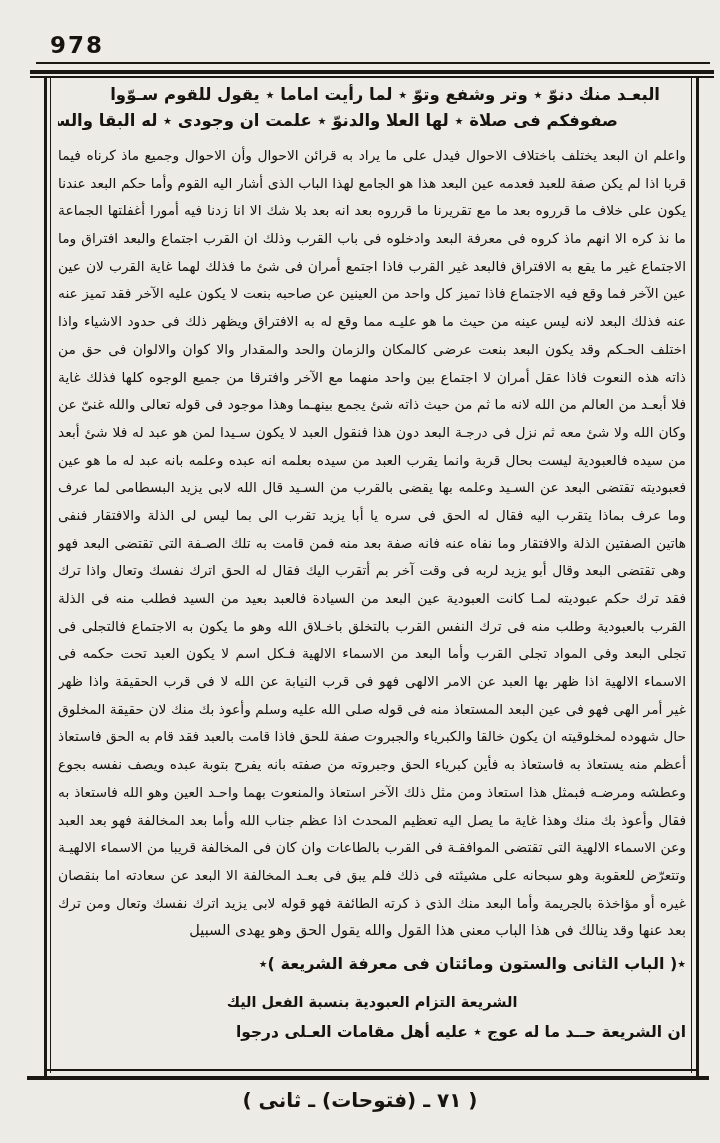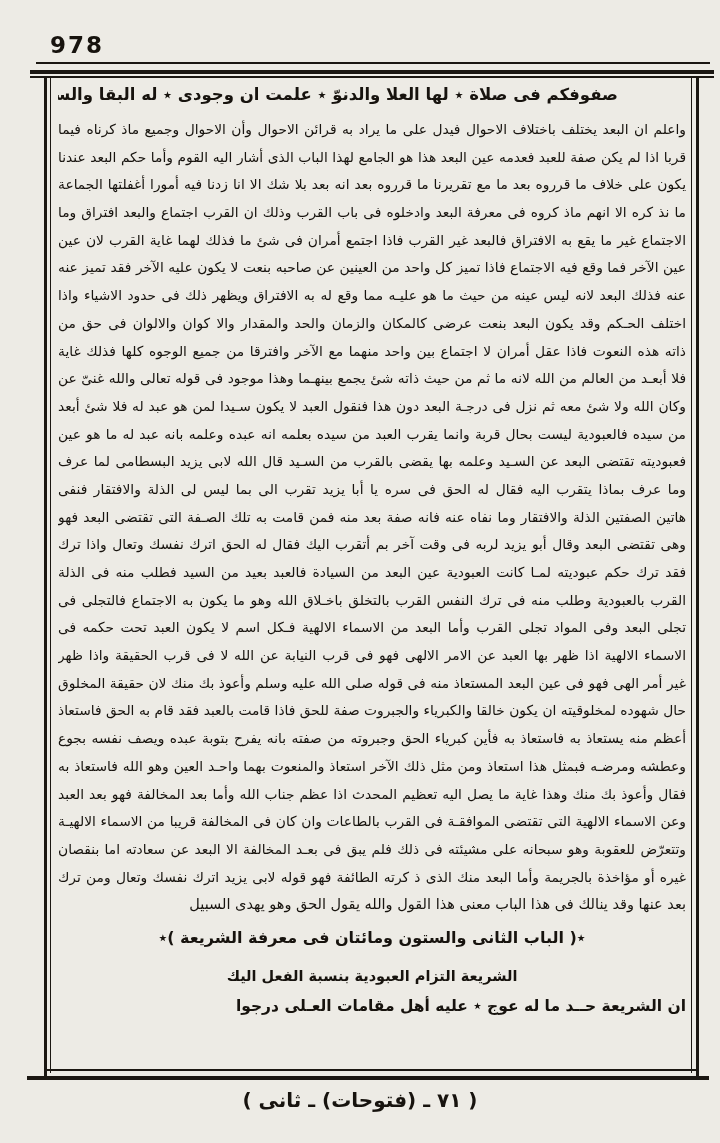--- a/index.html
+++ b/index.html
@@ -27,21 +27,21 @@
   .line{
     height:27.7px;line-height:27.7px;font-size:13.8px;
     text-align:justify;text-align-last:justify;overflow:hidden;
   }
   .closing{
     height:27.7px;line-height:27.7px;font-size:14.5px;
     text-align:right;overflow:hidden;
   }
   .chapter-heading{
     margin-top:5px;height:27px;line-height:27px;
-    text-align:center;font-size:16px;font-weight:bold;overflow:hidden;
+    font-size:16px;font-weight:bold;overflow:hidden;
   }
   .chapter-sub{
     margin-top:12px;height:26px;line-height:26px;
     text-align:center;font-size:14.5px;font-weight:bold;overflow:hidden;
   }
   .chapter-verse{
     margin-top:4px;height:27px;line-height:27px;
     text-align:right;font-size:15.5px;font-weight:bold;overflow:hidden;
   }
   .footer{
@@ -59,20 +59,21 @@
 <div class="rule" style="top:76px;left:30px;width:684px;height:1.5px;"></div>
 
 <div class="rule" style="top:77px;left:44px;width:2.5px;height:1000px;"></div>
 <div class="rule" style="top:77px;left:50px;width:1.3px;height:996px;"></div>
 <div class="rule" style="top:77px;left:691px;width:1.3px;height:996px;"></div>
 <div class="rule" style="top:77px;left:696px;width:2.5px;height:1000px;"></div>
 <div class="rule" style="top:1069px;left:44px;width:655px;height:1.5px;"></div>
 <div class="rule" style="top:1076px;left:27px;width:682px;height:3.5px;"></div>
 
 <div class="content">
+  <div class="poetry l1">البعـد منك دنوّ ٭ وتر وشفع وتوّ ٭ لما رأيت اماما ٭ يقول للقوم سـوّوا</div>
   <div class="poetry l2">صفوفكم فى صلاة ٭ لها العلا والدنوّ ٭ علمت ان وجودى ٭ له البقا والسموّ</div>
 
   <div class="prose">
     <div class="line">واعلم ان البعد يختلف باختلاف الاحوال فيدل على ما يراد به قرائن الاحوال وأن الاحوال وجميع ماذ كرناه فيما يكون</div>
     <div class="line">قربا اذا لم يكن صفة للعبد فعدمه عين البعد هذا هو الجامع لهذا الباب الذى أشار اليه القوم وأما حكم البعد عندنا فقد</div>
     <div class="line">يكون على خلاف ما قرروه بعد ما مع تقريرنا ما قرروه بعد انه بعد بلا شك الا انا زدنا فيه أمورا أغفلتها الجماعة لانهم جهلوا</div>
     <div class="line">ما نذ كره الا انهم ماذ كروه فى معرفة البعد وادخلوه فى باب القرب وذلك ان القرب اجتماع والبعد افتراق وما يقع به</div>
     <div class="line">الاجتماع غير ما يقع به الافتراق فالبعد غير القرب فاذا اجتمع أمران فى شئ ما فذلك لهما غاية القرب لان عين كل واحد منهما</div>
     <div class="line">عين الآخر فما وقع فيه الاجتماع فاذا تميز كل واحد من العينين عن صاحبه بنعت لا يكون عليه الآخر فقد تميز عنه واذا تميز</div>
     <div class="line">عنه فذلك البعد لانه ليس عينه من حيث ما هو عليـه مما وقع له به الافتراق ويظهر ذلك فى حدود الاشياء واذا وقع البعد</div>

